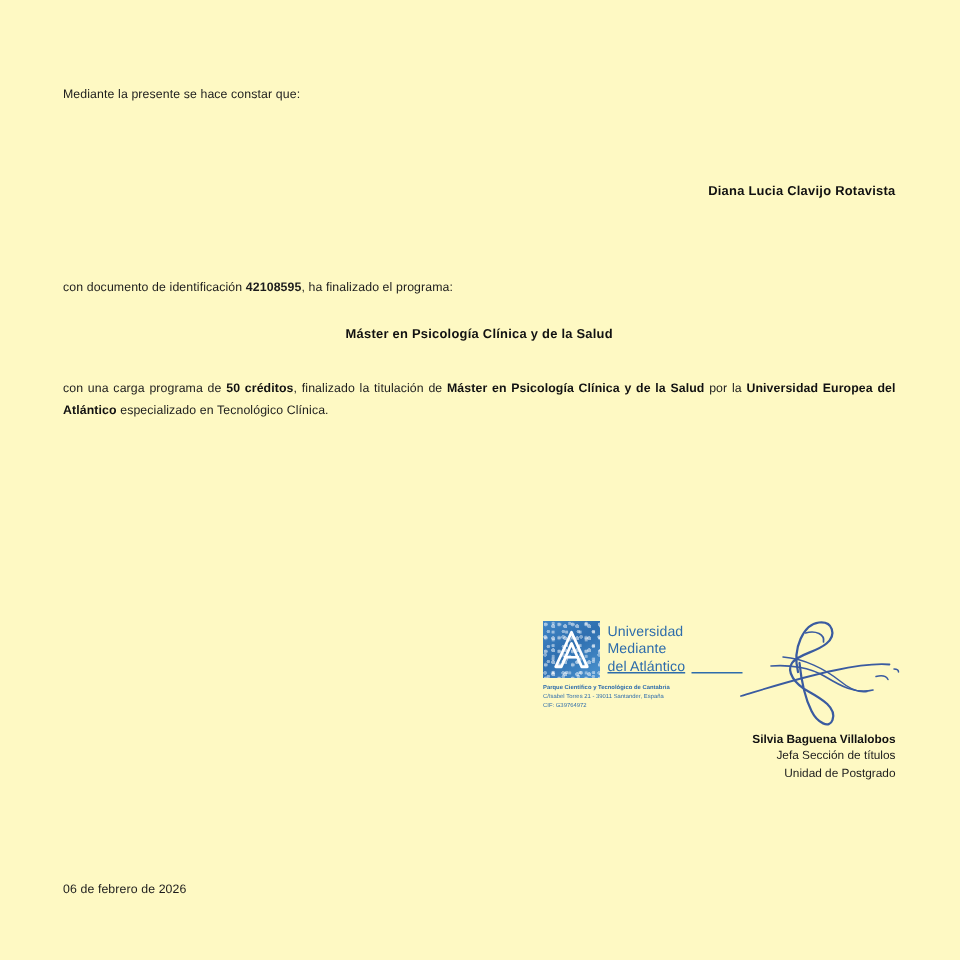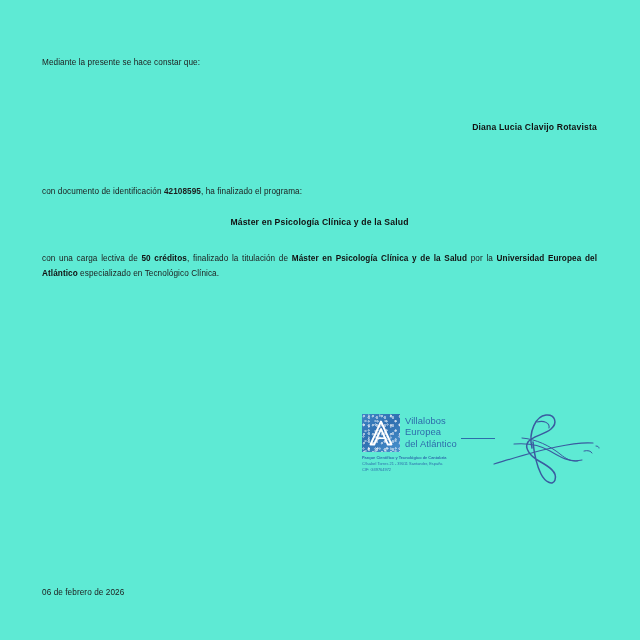--- a/index.html
+++ b/index.html
@@ -13,21 +13,21 @@
     position: relative;
     overflow: hidden;
     font-family: "Liberation Sans", sans-serif;
     color: #1a1a1a;
     -webkit-font-smoothing: antialiased;
   }
 
   .page {
     position: absolute;
     inset: 0;
-    background: #5eead4;
+    background: #fef9c3;
   }
 
   
   .intro-line {
     position: absolute;
     left: 42px;
     top: 56px;
     font-size: 8.2px;
     line-height: 13px;
     color: #1c1c1c;
@@ -115,22 +115,23 @@
     padding-top: 1px;
     line-height: 11.4px;
     color: #2d6cab;
     font-size: 9.4px;
     letter-spacing: 0.01em;
     white-space: nowrap;
   }
   .logo-wordmark .wm-line { display: block; }
   .logo-wordmark .wm-3 {
     display: flex;
-    align-items: flex-start;
+    align-items: flex-end;
     gap: 4px;
+    text-decoration: underline;
   }
   .logo-rule {
     display: block;
     width: 34px;
     height: 1px;
     background: #2d6cab;
   }
 
   .logo-fineprint {
     margin-top: 3px;
@@ -185,34 +186,34 @@
 
   <div class="student-name">Diana Lucia Clavijo Rotavista</div>
 
   <div class="id-line">
     <span>con documento de identificación </span><b>42108595</b><span>, ha finalizado el programa:</span>
   </div>
 
   <div class="program-title">Máster en Psicología Clínica y de la Salud</div>
 
   <div class="credits-para">
-    <span>con una carga lectiva de </span><b>50 créditos</b><span>, finalizado la titulación de </span><b>Máster en Psicología Clínica y de la Salud</b><span> por la </span><b>Universidad Europea del Atlántico</b><span> especializado en Tecnológico Clínica.</span>
+    <span>con una carga programa de </span><b>50 créditos</b><span>, finalizado la titulación de </span><b>Máster en Psicología Clínica y de la Salud</b><span> por la </span><b>Universidad Europea del Atlántico</b><span> especializado en Tecnológico Clínica.</span>
   </div>
 
   <div class="logo-block">
     <div class="logo-row">
       <div class="logo-mark">
         <svg viewBox="0 0 38 38" xmlns="http://www.w3.org/2000/svg" aria-hidden="true">
           <path d="M19 7.5 L29.5 30.5 L25.8 30.5 L19 15.0 L12.2 30.5 L8.5 30.5 Z" fill="none" stroke="#ffffff" stroke-width="1.9" stroke-linejoin="round"></path>
           <path d="M13.9 24.2 L24.1 24.2" fill="none" stroke="#ffffff" stroke-width="1.7"></path>
         </svg>
       </div>
       <div class="logo-wordmark">
-        <span class="wm-line">Villalobos</span>
-        <span class="wm-line">Europea</span>
+        <span class="wm-line">Universidad</span>
+        <span class="wm-line">Mediante</span>
         <span class="wm-3">
           <span>del Atlántico</span>
           <span class="logo-rule"></span>
         </span>
       </div>
     </div>
     <div class="logo-fineprint">
       <span class="fp-strong">Parque Científico y Tecnológico de Cantabria</span><br>
       <span>C/Isabel Torres 21 - 39011 Santander, España</span>
       <span class="fp-cif">CIF: G39764972</span>
@@ -228,16 +229,21 @@
         <path d="M2 62 C22 56, 44 49, 64 45 C78 42, 90 40, 101 41" stroke-width="1.2"></path>
         <path d="M22 42 C34 41, 48 43, 58 49 C68 55, 78 61, 90 58" stroke-width="1.1"></path>
         <path d="M30 36 C44 37, 58 44, 68 52 C74 57, 80 60, 86 59" stroke-width="1"></path>
         <path d="M45 20 C52 18, 58 21, 57 26" stroke-width="1.1"></path>
         <path d="M92 49 C96 48, 99 49, 100 51" stroke-width="1"></path>
         <path d="M104 44 C106 44, 107 45, 107 46" stroke-width="1"></path>
       </g>
     </svg>
   </div>
 
+  <div class="signer-block">
+    <div class="signer-name">Silvia Baguena Villalobos</div>
+    <div>Jefa Sección de títulos</div>
+    <div>Unidad de Postgrado</div>
+  </div>
 
   <div class="doc-date">06 de febrero de 2026</div>
 
 </div>
 
 </body></html>

